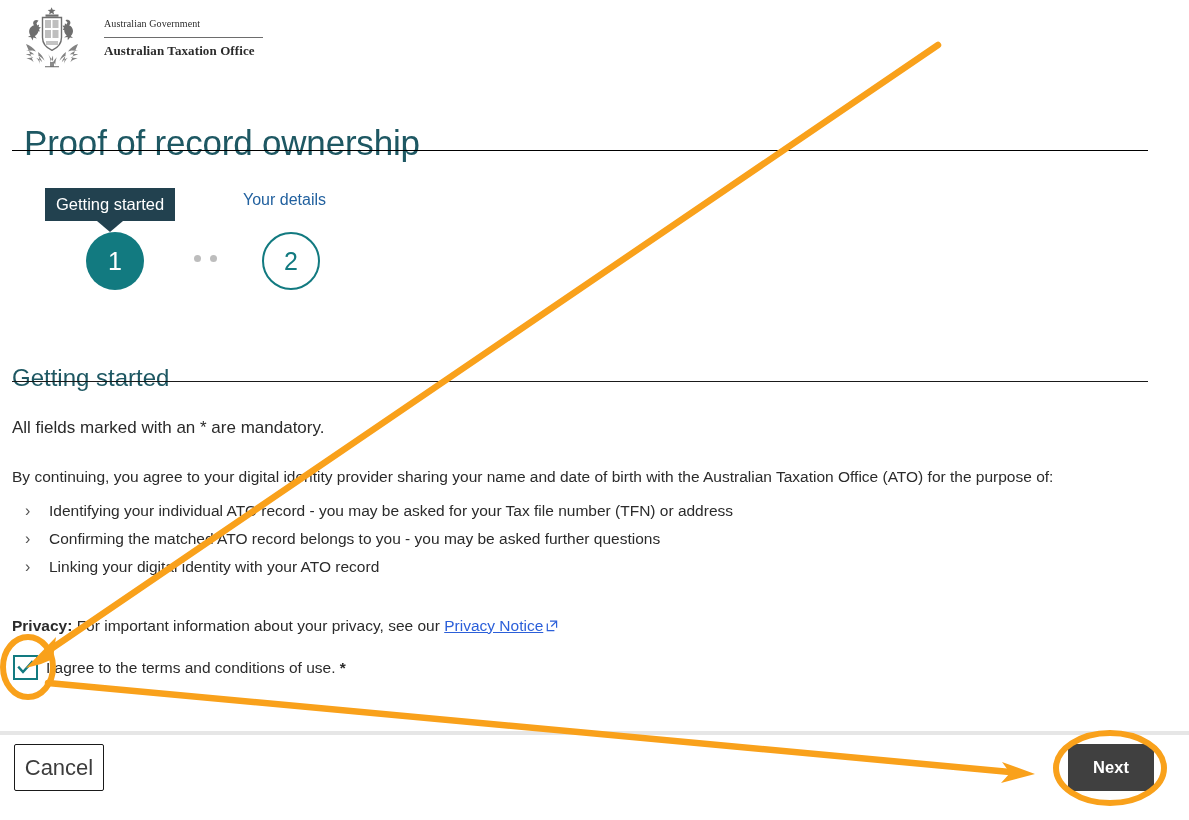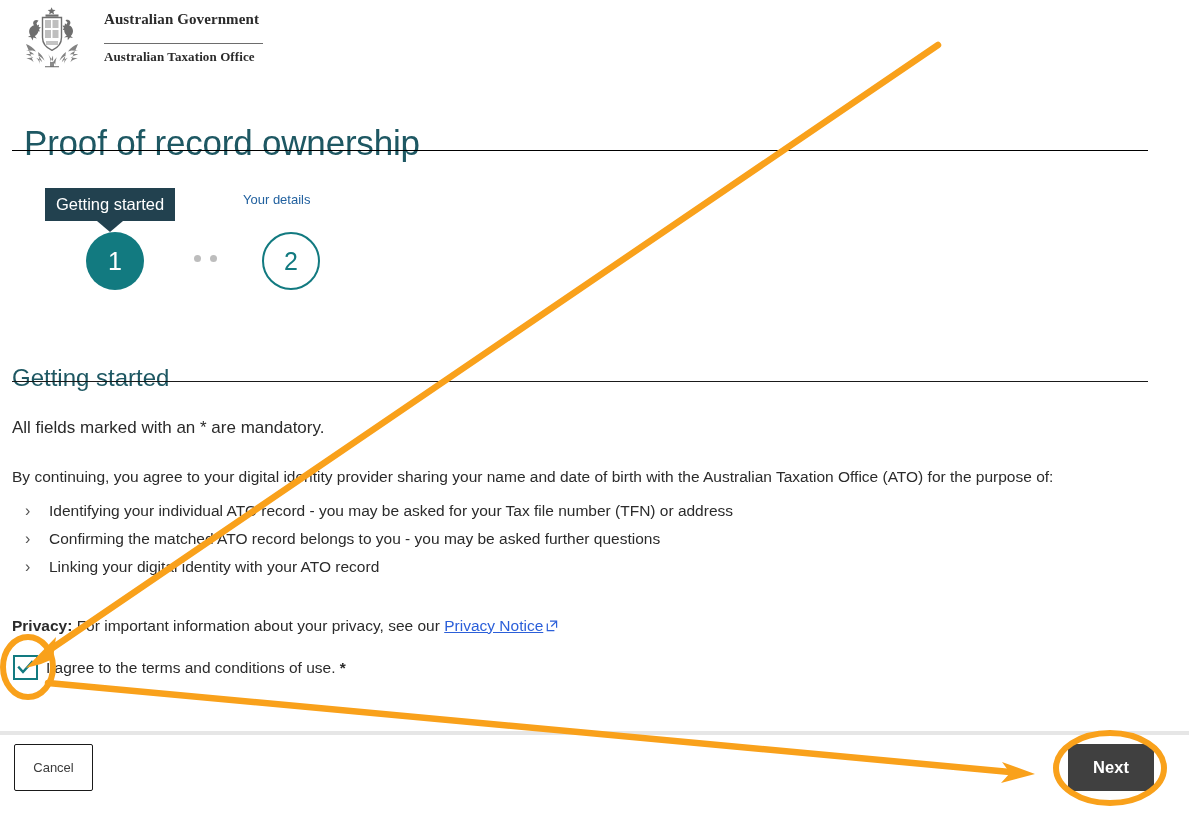--- a/index.html
+++ b/index.html
@@ -34,25 +34,25 @@
     width: 80px;
     height: 62px;
     flex: none;
   }
   .brand-text {
     margin-left: 12px;
     font-family: "Liberation Serif", serif;
     color: #2b2b2b;
   }
   .brand-gov {
-    font-size: 15px;
-    font-weight: 700;
+    font-size: 10px;
+    font-weight: 400;
     letter-spacing: 0.1px;
     line-height: 20px;
-    padding-bottom: 14px;
+    padding-bottom: 3px;
     border-bottom: 1.5px solid #6d6d6d;
     width: 159px;
   }
   .brand-ato {
     font-size: 13px;
     font-weight: 700;
     letter-spacing: 0.1px;
     line-height: 19px;
     padding-top: 3px;
     width: 159px;
@@ -101,21 +101,21 @@
     width: 0; height: 0;
     border-left: 13px solid transparent;
     border-right: 13px solid transparent;
     border-top: 11px solid #22414f;
   }
 
   .step-label-2 {
     position: absolute;
     left: 243px;
     top: 190px;
-    font-size: 13px;
+    font-size: 16px;
     line-height: 20px;
     color: #22619f;
     white-space: nowrap;
   }
 
   .step-circle {
     position: absolute;
     box-sizing: border-box;
     width: 58px;
     height: 58px;
@@ -275,27 +275,27 @@
     top: 731px;
     width: 1189px;
     height: 4px;
     background: #e6e6e6;
   }
   .btn-cancel {
     position: absolute;
     left: 14px;
     top: 744px;
     box-sizing: border-box;
-    width: 79px;
+    width: 90px;
     height: 47px;
     background: #ffffff;
     border: 1.4px solid #1a1a1a;
     border-radius: 2px;
     font-family: "Liberation Sans", sans-serif;
-    font-size: 13px;
+    font-size: 22px;
     color: #3c3c3c;
     cursor: pointer;
     padding: 0;
   }
   .btn-next {
     position: absolute;
     left: 1068px;
     top: 744px;
     box-sizing: border-box;
     width: 86px;

